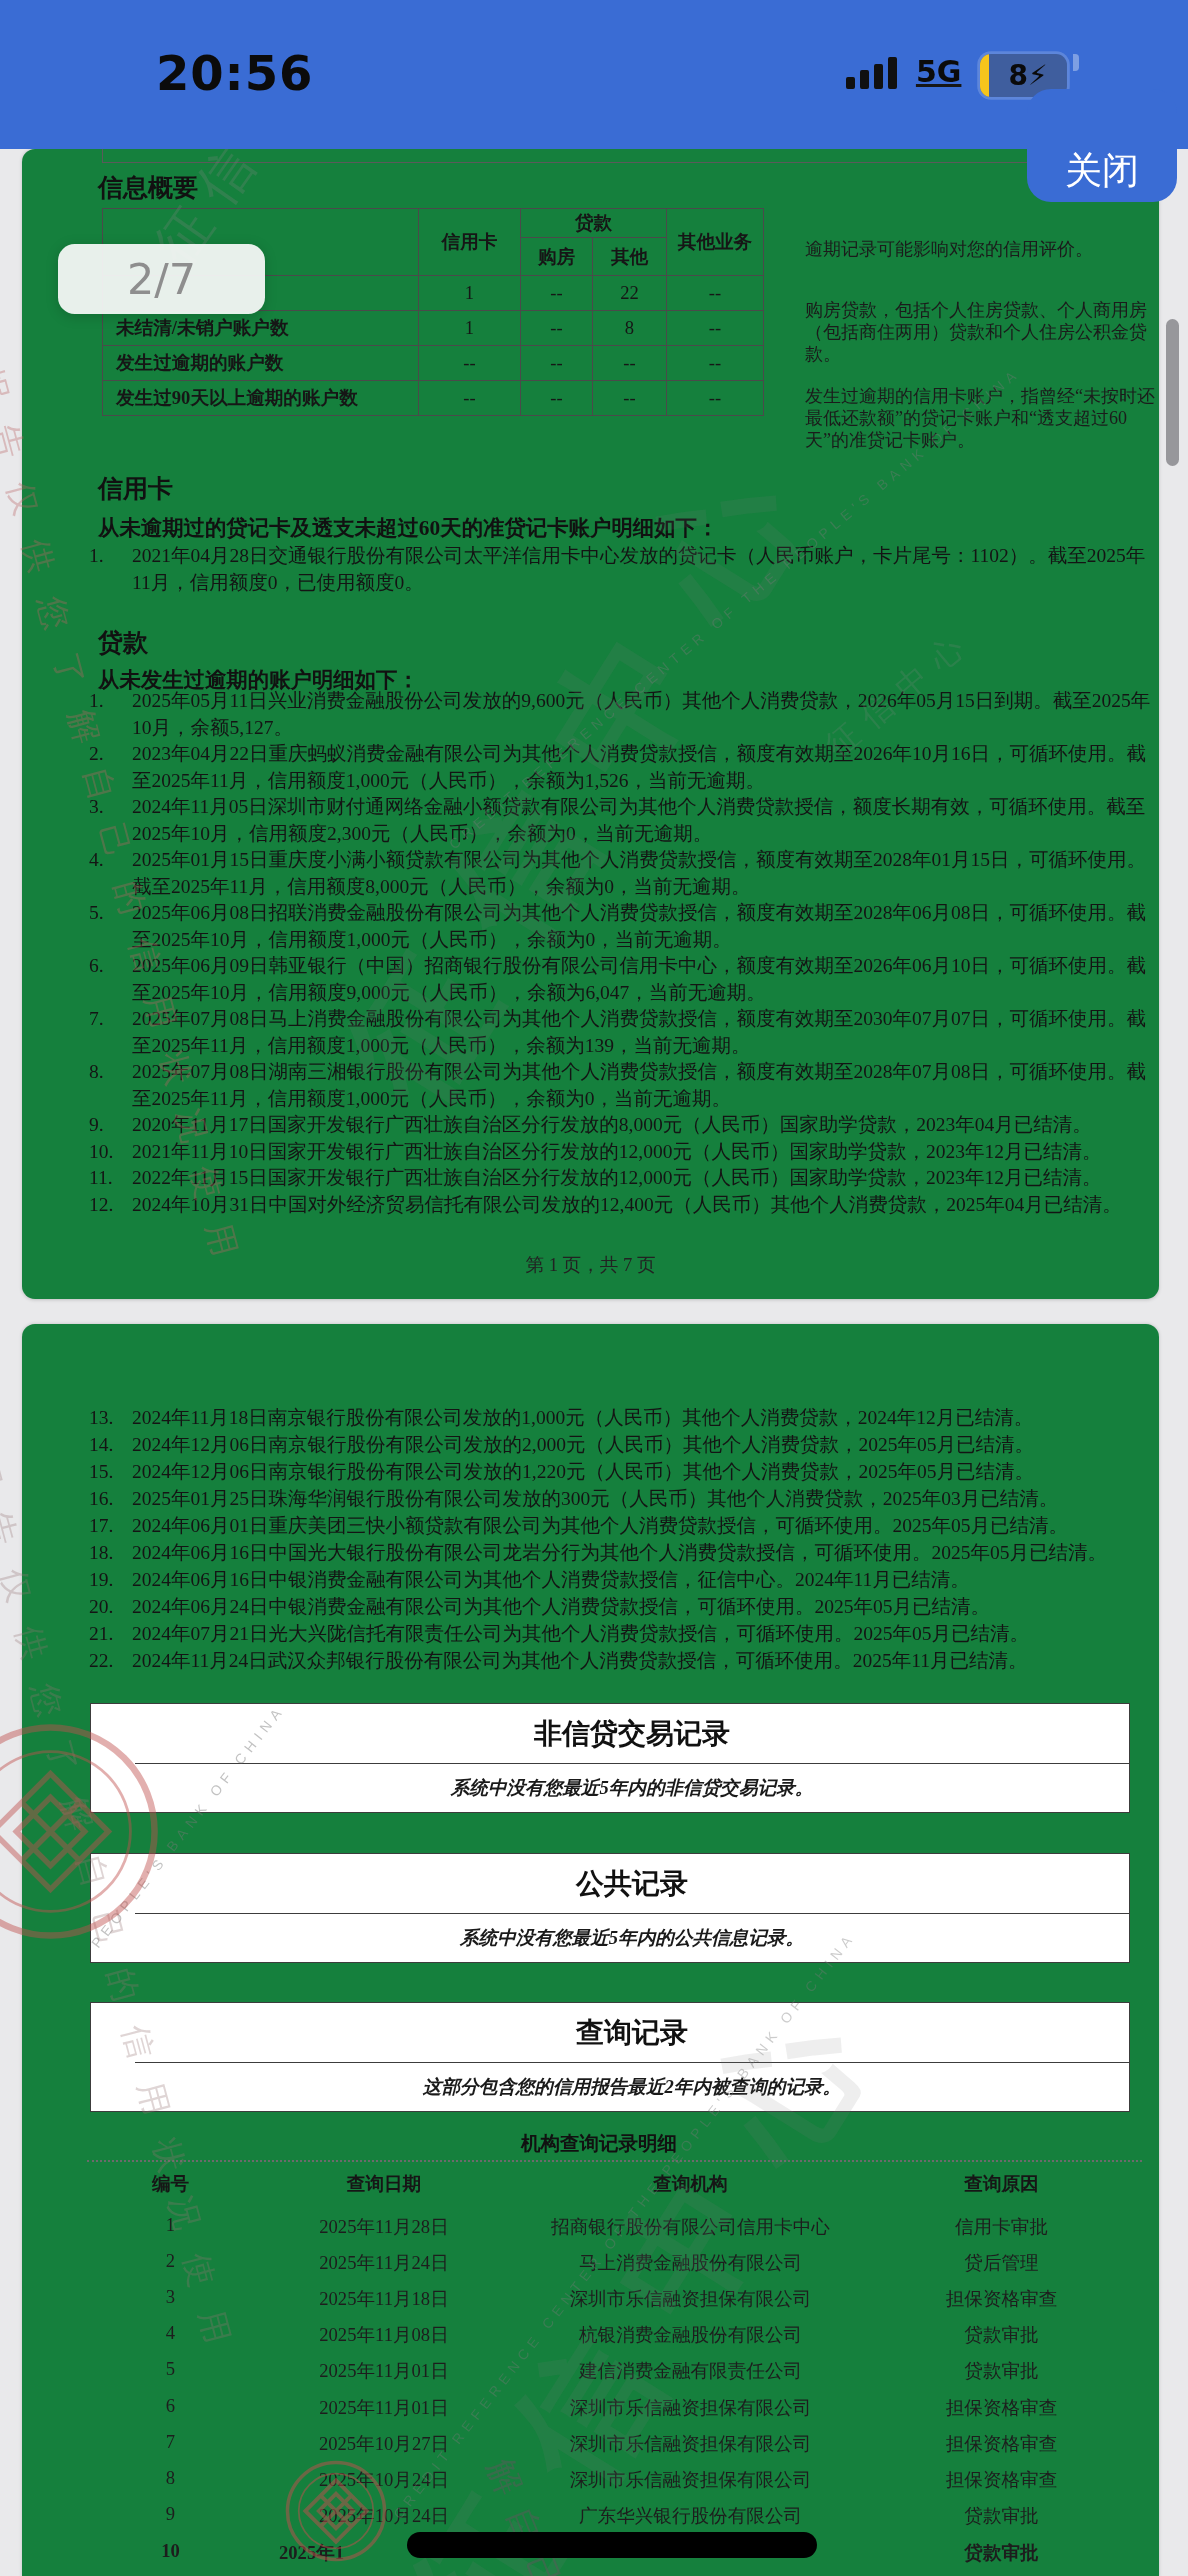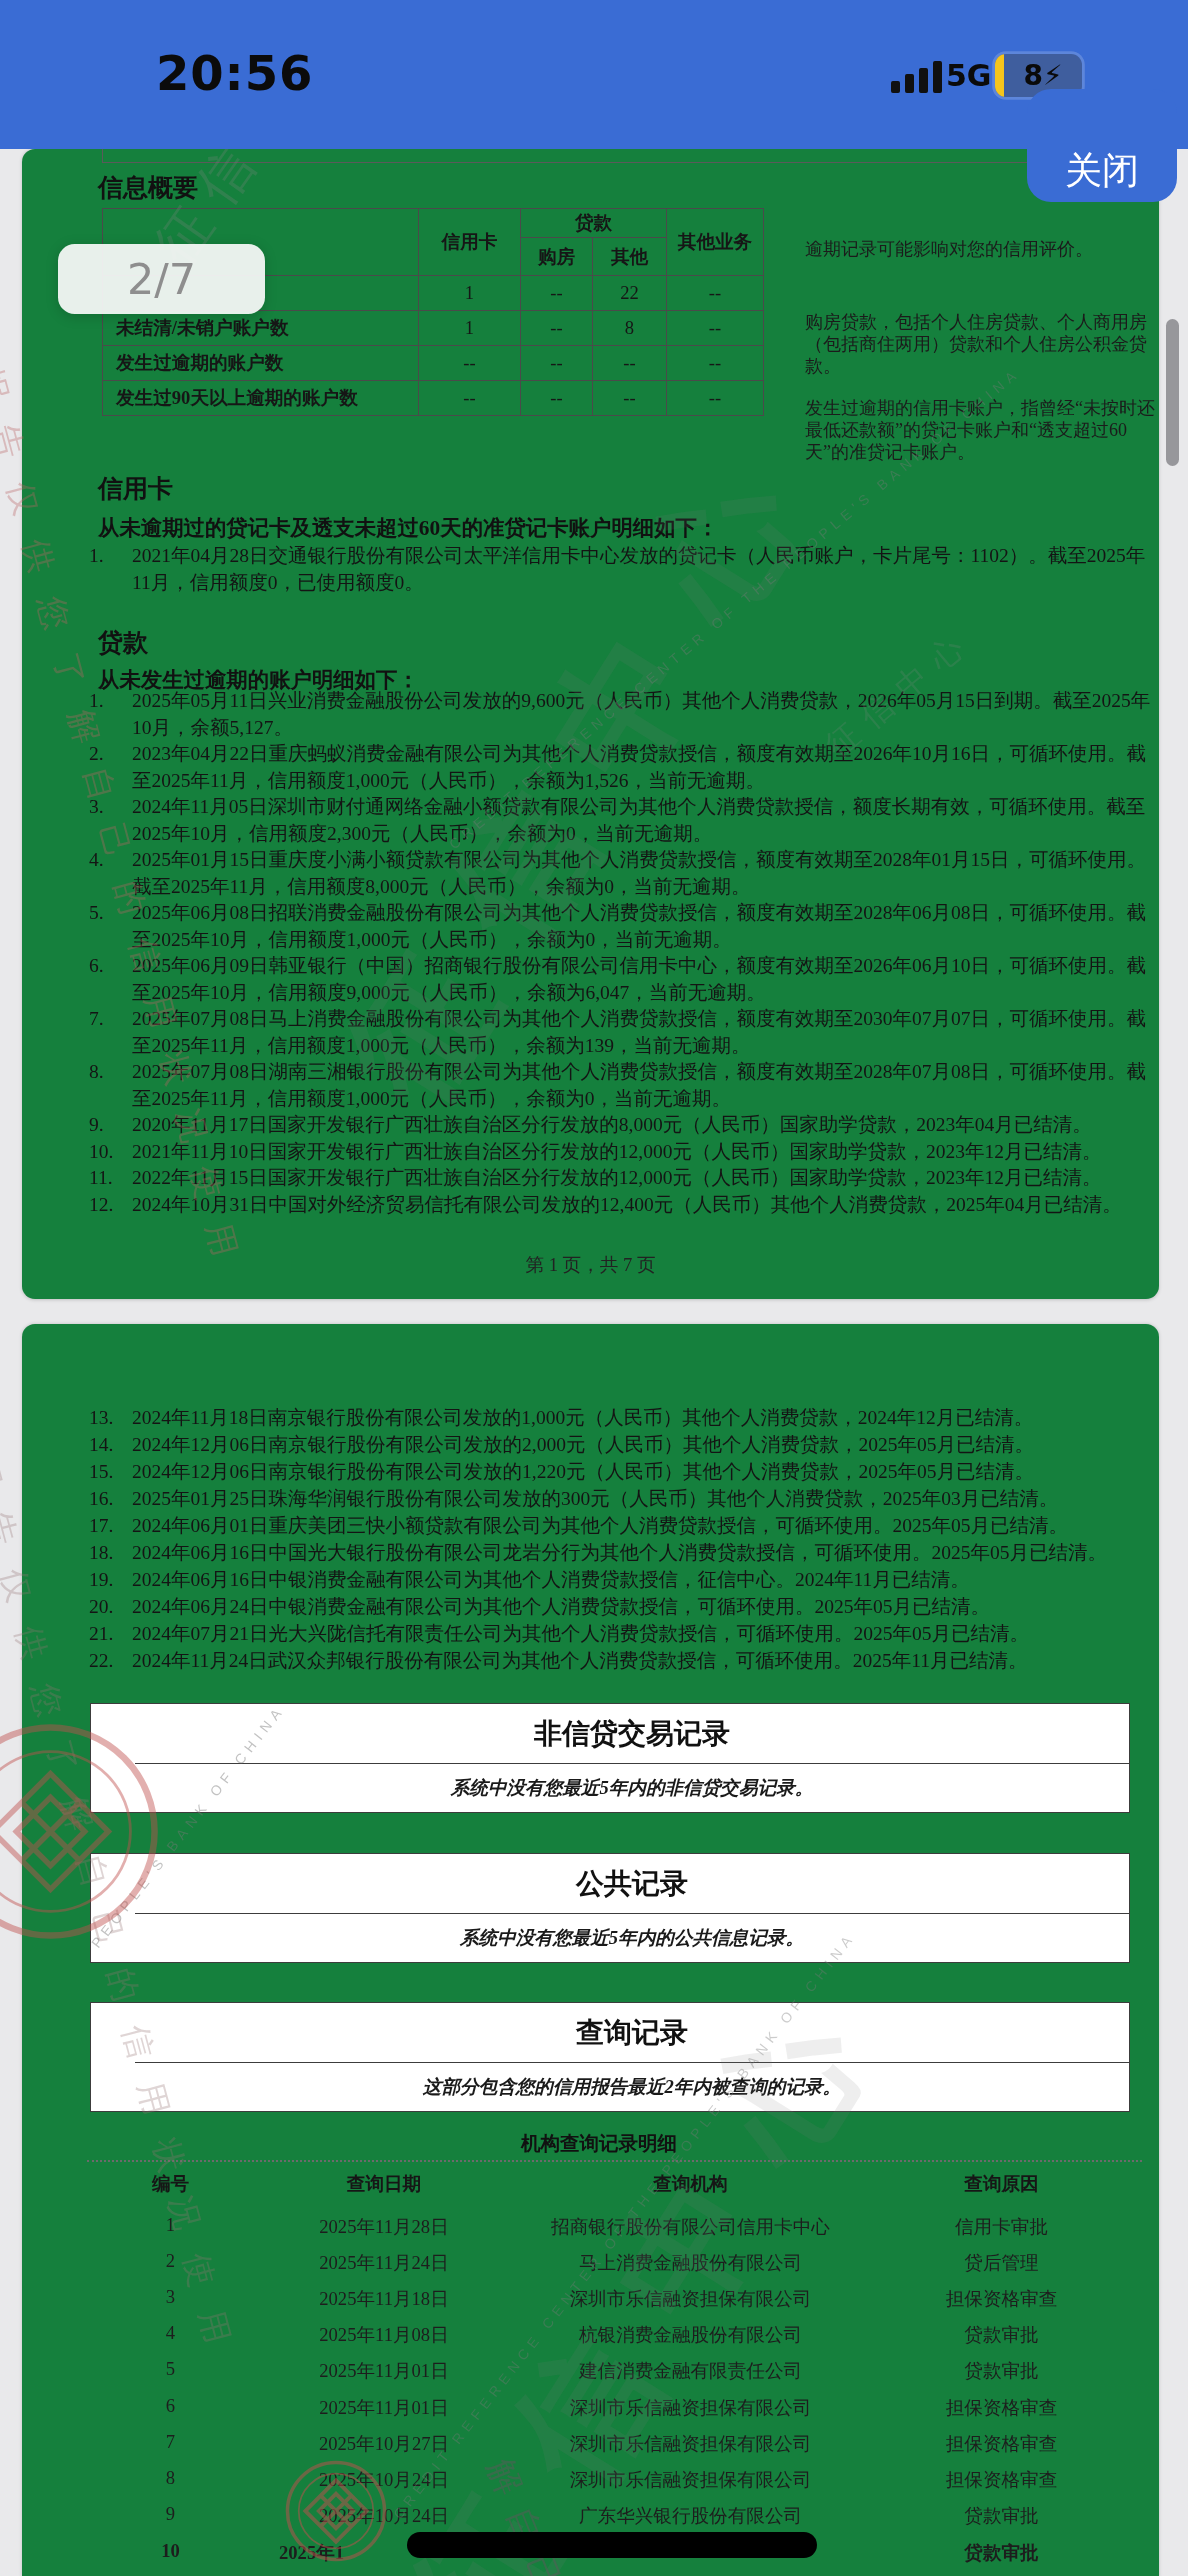--- a/index.html
+++ b/index.html
@@ -5,21 +5,21 @@
   html,body{margin:0;padding:0;}
   body{
     width:1189px;height:2576px;position:relative;overflow:hidden;
     background:#e9e9eb;
     font-family:"Liberation Serif","DejaVu Serif",serif;
     color:#161616;
   }
   
   .statusbar{position:absolute;left:0;top:0;width:1189px;height:149px;background:#3a6cd4;z-index:30;}
   .sb-time{position:absolute;left:156px;top:45px;font-family:"DejaVu Sans",sans-serif;font-weight:bold;font-size:48px;color:#0b0b0b;letter-spacing:0.9px;}
-  .sb-right{position:absolute;right:110px;top:54px;display:flex;align-items:center;gap:4px;}
+  .sb-right{position:absolute;right:110px;top:54px;display:flex;align-items:flex-start;gap:19px;text-decoration:underline;}
   .sig{display:flex;align-items:flex-end;gap:4.6px;height:35px;}
   .sig i{display:block;width:9.3px;background:#101010;border-radius:1.9px;}
   .sb-5g{font-family:"DejaVu Sans",sans-serif;font-weight:bold;font-size:30px;color:#0b0b0b;}
   .batt{position:relative;width:87px;height:43px;border-radius:11px;background:#3f5e9e;overflow:hidden;box-shadow:0 0 0 2.8px rgba(255,255,255,0.18);}
   .batt .lvl{position:absolute;left:0;top:0;bottom:0;width:8.4px;background:#f6c51c;}
   .batt .txt{position:absolute;left:8.4px;right:0;top:0;bottom:0;display:flex;align-items:center;justify-content:center;font-family:"DejaVu Sans",sans-serif;font-weight:bold;font-size:28px;color:#0a0a0a;}
   .batt-nub{width:5.6px;height:16.7px;background:rgba(255,255,255,0.35);border-radius:0 3.7px 3.7px 0;margin-left:-13px;}
   
   .close-btn{position:absolute;left:1027px;top:89px;width:150px;height:113px;background:#3a6cd4;border-radius:24px;z-index:40;
     display:flex;align-items:flex-end;justify-content:center;padding-bottom:5.6px;box-sizing:border-box;cursor:pointer;}
@@ -37,21 +37,21 @@
   
   .sum-table{position:absolute;left:80px;top:59px;border-collapse:collapse;}
   .sum-table td{border:1.9px solid #4a4a4a;font-size:18.6px;text-align:center;vertical-align:middle;padding:0;}
   .sum-table td.lbl{text-align:left;padding-left:13px;font-weight:bold;}
   .sum-table tr.hr1 td{height:28px;font-weight:bold;}
   .sum-table tr.hr2 td{height:37px;font-weight:bold;}
   .sum-table tr.dr td{height:34px;}
   
   .notes{position:absolute;left:783px;top:89px;width:351px;font-size:18px;line-height:22px;color:#1b1b1b;}
   .notes p{margin:0;}
-  .notes p.n1{margin-bottom:51px;}
+  .notes p.n1{margin-bottom:39px;}
   .notes p.n2{margin-bottom:20.4px;}
   
   .nlist{position:absolute;left:67px;width:1077px;}
   .loan-item{position:relative;padding-left:43px;font-size:19.5px;line-height:26.5px;color:#141414;}
   .loan-item .num{position:absolute;left:0;top:0;width:41px;}
   .loan-item .txt{width:1029px;}
   .p2list .loan-item{line-height:27px;}
   .page-footer{position:absolute;left:0;right:0;top:1103px;text-align:center;font-size:18.6px;color:#222;}
   
   .secbox{position:absolute;left:68px;width:994px;border:1.9px solid #3c3c3c;background:#fff;padding-left:44px;}

